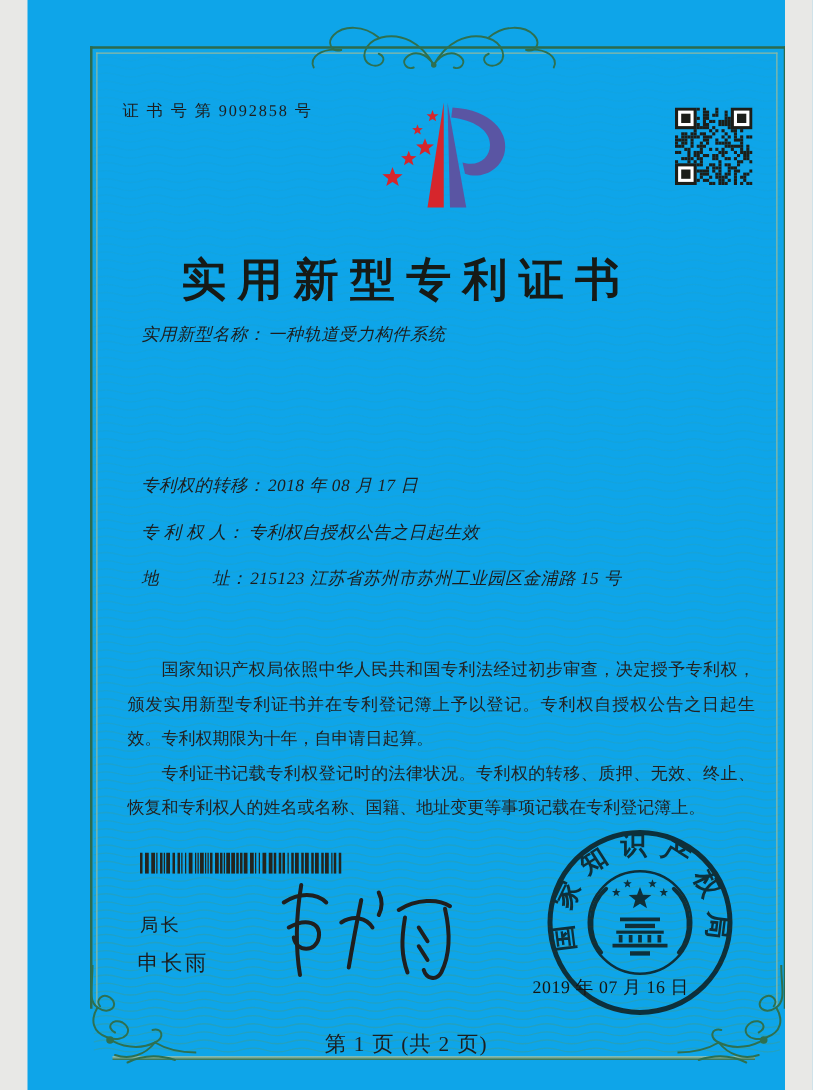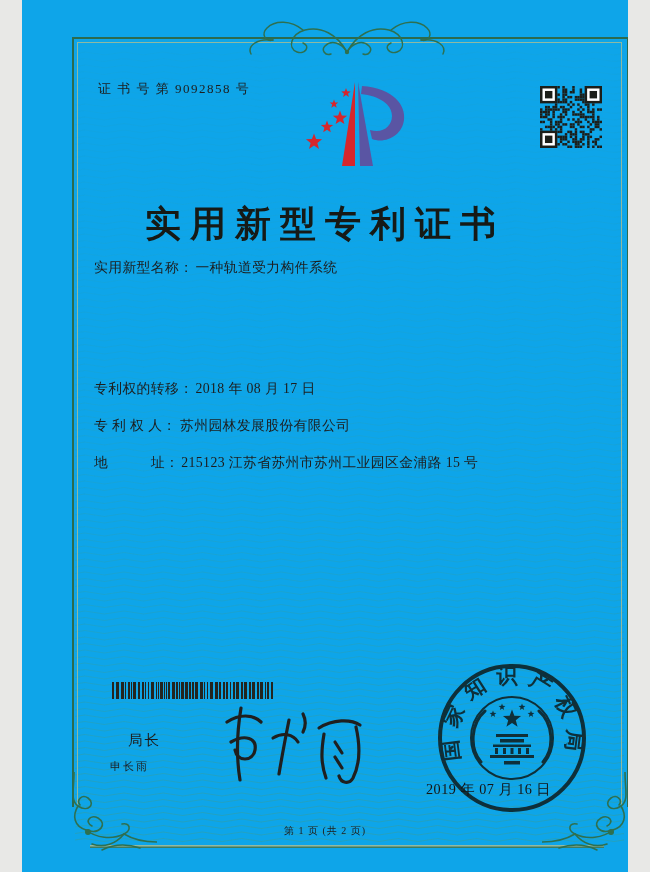--- a/index.html
+++ b/index.html
@@ -15,35 +15,35 @@
     border:2px solid #2c6b4e; border-bottom:none; z-index:1;}
   .frame-inner{left:55px; top:42px; width:543px; height:763px;
     border:1px solid #8fb9a1; border-bottom:none; z-index:1;}
   .bottom-rule{left:68px; top:845px; width:514px; height:3px;
     background:linear-gradient(#a6c9b3,#2c6b4e); z-index:1;}
   #waves{left:53px; top:41px; z-index:0;}
   .content{z-index:2;}
   .cert-no{left:76px; top:80px; font-size:13px; letter-spacing:1.5px; z-index:2;}
   .title{left:0; right:0; top:186px; text-align:center; font-size:36px;
     font-weight:700; letter-spacing:9px; color:#161a16; z-index:2;margin-top:14px;}
-  .row{left:72px; font-size:13.8px; letter-spacing:.4px; z-index:2; white-space:nowrap;}
+  .row{left:91px; font-size:13.8px; letter-spacing:.4px; z-index:2; white-space:nowrap;font-style:italic;}
   .row .lab{display:inline-block; min-width:84px;}
   .row .val{margin-left:2px;}
   .grant-no{position:absolute; left:235px; top:0; white-space:nowrap;}
   .body-text{left:80px; top:522px; width:502px; font-size:13.6px;
     line-height:27.6px; text-align:justify; color:#222; z-index:2;}
   .body-text p{margin:0; text-indent:2em;}
   #barcode{left:90px; top:682px; z-index:2;}
-  .signer-title{left:106px; top:731px; font-size:14.5px; letter-spacing:2px; z-index:2;font-family:Liberation Mono, monospace;}
-  .signer-name{left:88px; top:759px; font-size:11px; letter-spacing:2px; z-index:2;}
+  .signer-title{left:90px; top:731px; font-size:14.5px; letter-spacing:2px; z-index:2;font-family:Liberation Mono, monospace;}
+  .signer-name{left:88px; top:759px; font-size:17px; letter-spacing:2px; z-index:2;}
   #signature{left:185px; top:694px; z-index:2;}
   #seal{left:398px; top:650px; z-index:3; opacity:.9; mix-blend-mode:multiply;}
   .seal-date{left:404px; top:780px; font-size:14.2px; letter-spacing:.5px;
     color:#141414; z-index:4;}
-  .footer-page{left:0; right:0; top:824px; text-align:center; font-size:10px;
+  .footer-page{left:0; right:0; top:824px; text-align:center; font-size:17px;
     letter-spacing:1px; z-index:2;}
   .green-stroke{stroke:#2e7050; fill:none; stroke-linecap:round;}
 </style>
 </head>
 <body>
 
 <div class="page">
 
   <svg id="waves" class="abs" width="549" height="802">
       <path d="M0 6.0q9.8 -3 19.6 0q9.8 3 19.6 0q9.8 -3 19.6 0q9.8 3 19.6 0q9.8 -3 19.6 0q9.8 3 19.6 0q9.8 -3 19.6 0q9.8 3 19.6 0q9.8 -3 19.6 0q9.8 3 19.6 0q9.8 -3 19.6 0q9.8 3 19.6 0q9.8 -3 19.6 0q9.8 3 19.6 0q9.8 -3 19.6 0q9.8 3 19.6 0q9.8 -3 19.6 0q9.8 3 19.6 0q9.8 -3 19.6 0q9.8 3 19.6 0q9.8 -3 19.6 0q9.8 3 19.6 0q9.8 -3 19.6 0q9.8 3 19.6 0q9.8 -3 19.6 0q9.8 3 19.6 0q9.8 -3 19.6 0q9.8 3 19.6 0q9.8 -3 19.6 0q9.8 3 19.6 0" stroke="#4f9a6e" stroke-opacity="0.050" fill="none" stroke-width="1"></path>
@@ -464,26 +464,30 @@
 
   <div class="abs title content">实用新型专利证书</div>
 
   <div class="abs row" style="top:259px">
     <span class="lab">实用新型名称：</span><span class="val">一种轨道受力构件系统</span>
   </div>
   <div class="abs row" style="top:380px">
     <span class="lab">专利权的转移：</span><span class="val">2018 年 08 月 17 日</span>
   </div>
   <div class="abs row" style="top:417px">
-    <span class="lab">专 利 权 人：</span><span class="val">苏州园林发展股份有限公司</span>
+    <span class="lab">专 利 权 人：</span><span class="val">专利权自授权公告之日起生效</span>
   </div>
   <div class="abs row" style="top:454px">
     <span class="lab">地　　　址：</span><span class="val">215123 江苏省苏州市苏州工业园区金浦路 15 号</span>
   </div>
 
+  <div class="abs body-text">
+    <p>国家知识产权局依照中华人民共和国专利法经过初步审查，决定授予专利权，颁发实用新型专利证书并在专利登记簿上予以登记。专利权自授权公告之日起生效。专利权期限为十年，自申请日起算。</p>
+    <p>专利证书记载专利权登记时的法律状况。专利权的转移、质押、无效、终止、恢复和专利权人的姓名或名称、国籍、地址变更等事项记载在专利登记簿上。</p>
+  </div>
 
   <svg id="barcode" class="abs content" width="165" height="17" viewBox="0 0 165 17">
       <rect x="0" y="0" width="2" height="17" fill="#23251f"></rect>
       <rect x="4" y="0" width="3" height="17" fill="#23251f"></rect>
       <rect x="9" y="0" width="3" height="17" fill="#23251f"></rect>
       <rect x="13" y="0" width="1" height="17" fill="#23251f"></rect>
       <rect x="16" y="0" width="2" height="17" fill="#23251f"></rect>
       <rect x="19" y="0" width="1" height="17" fill="#23251f"></rect>
       <rect x="21" y="0" width="3" height="17" fill="#23251f"></rect>
       <rect x="26" y="0" width="2" height="17" fill="#23251f"></rect>

